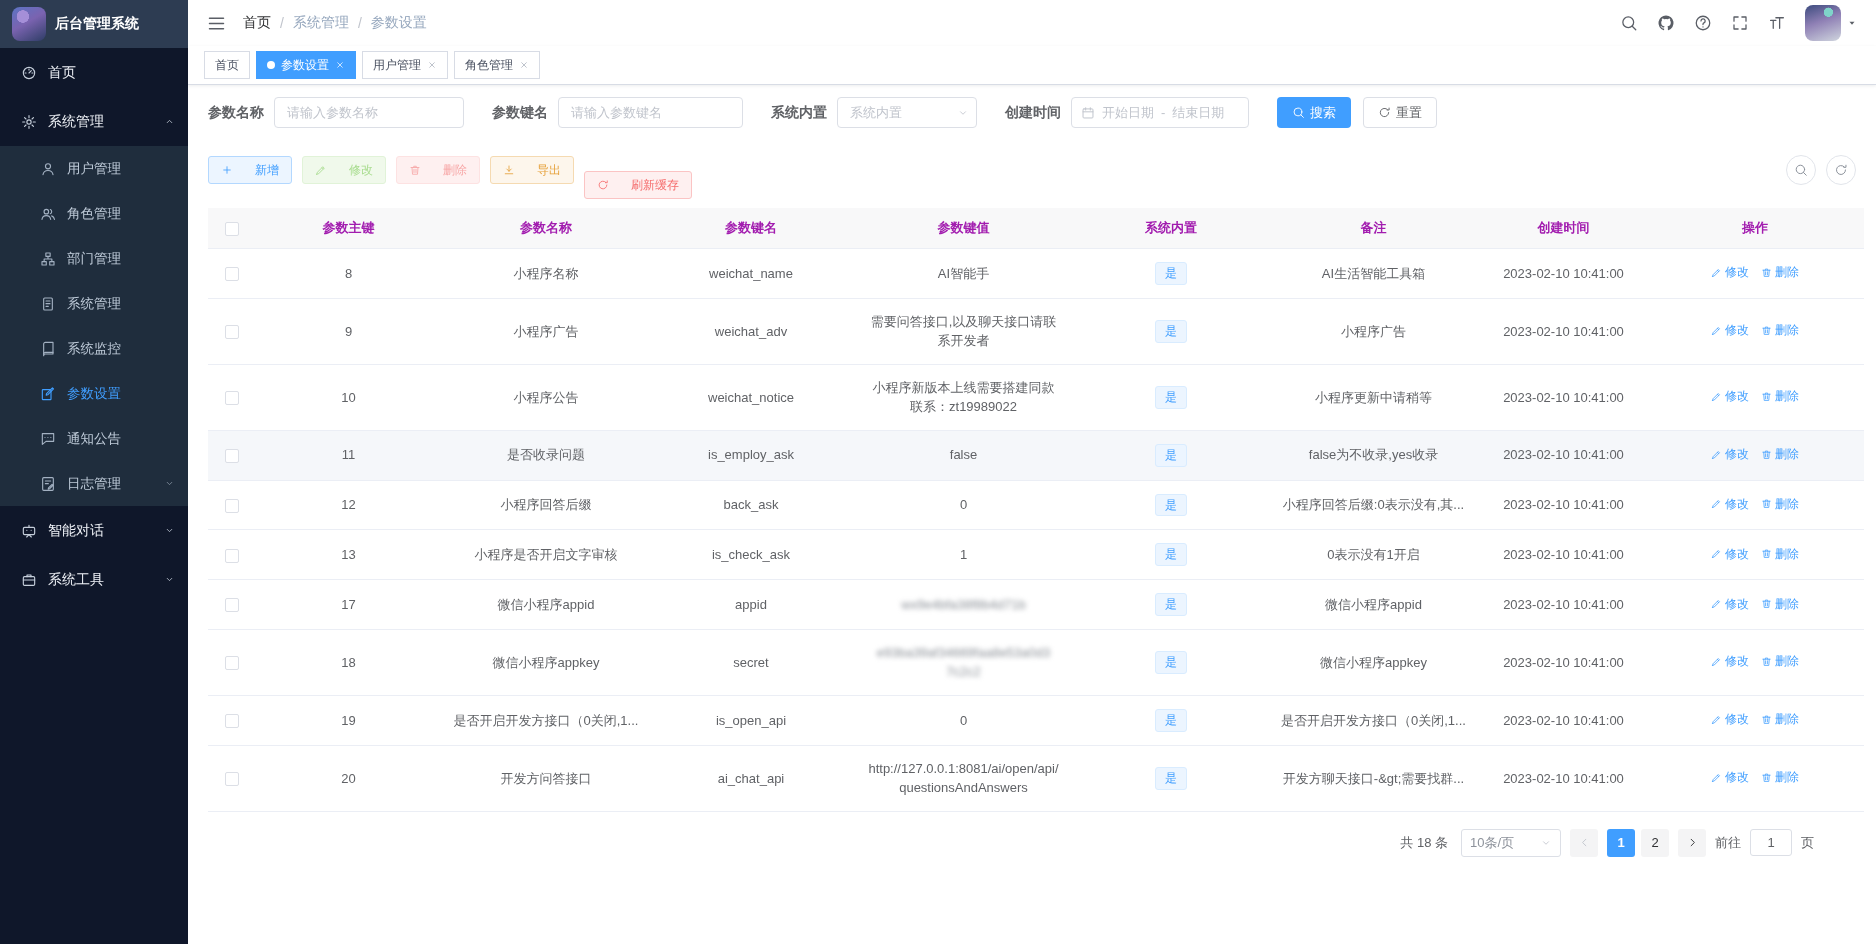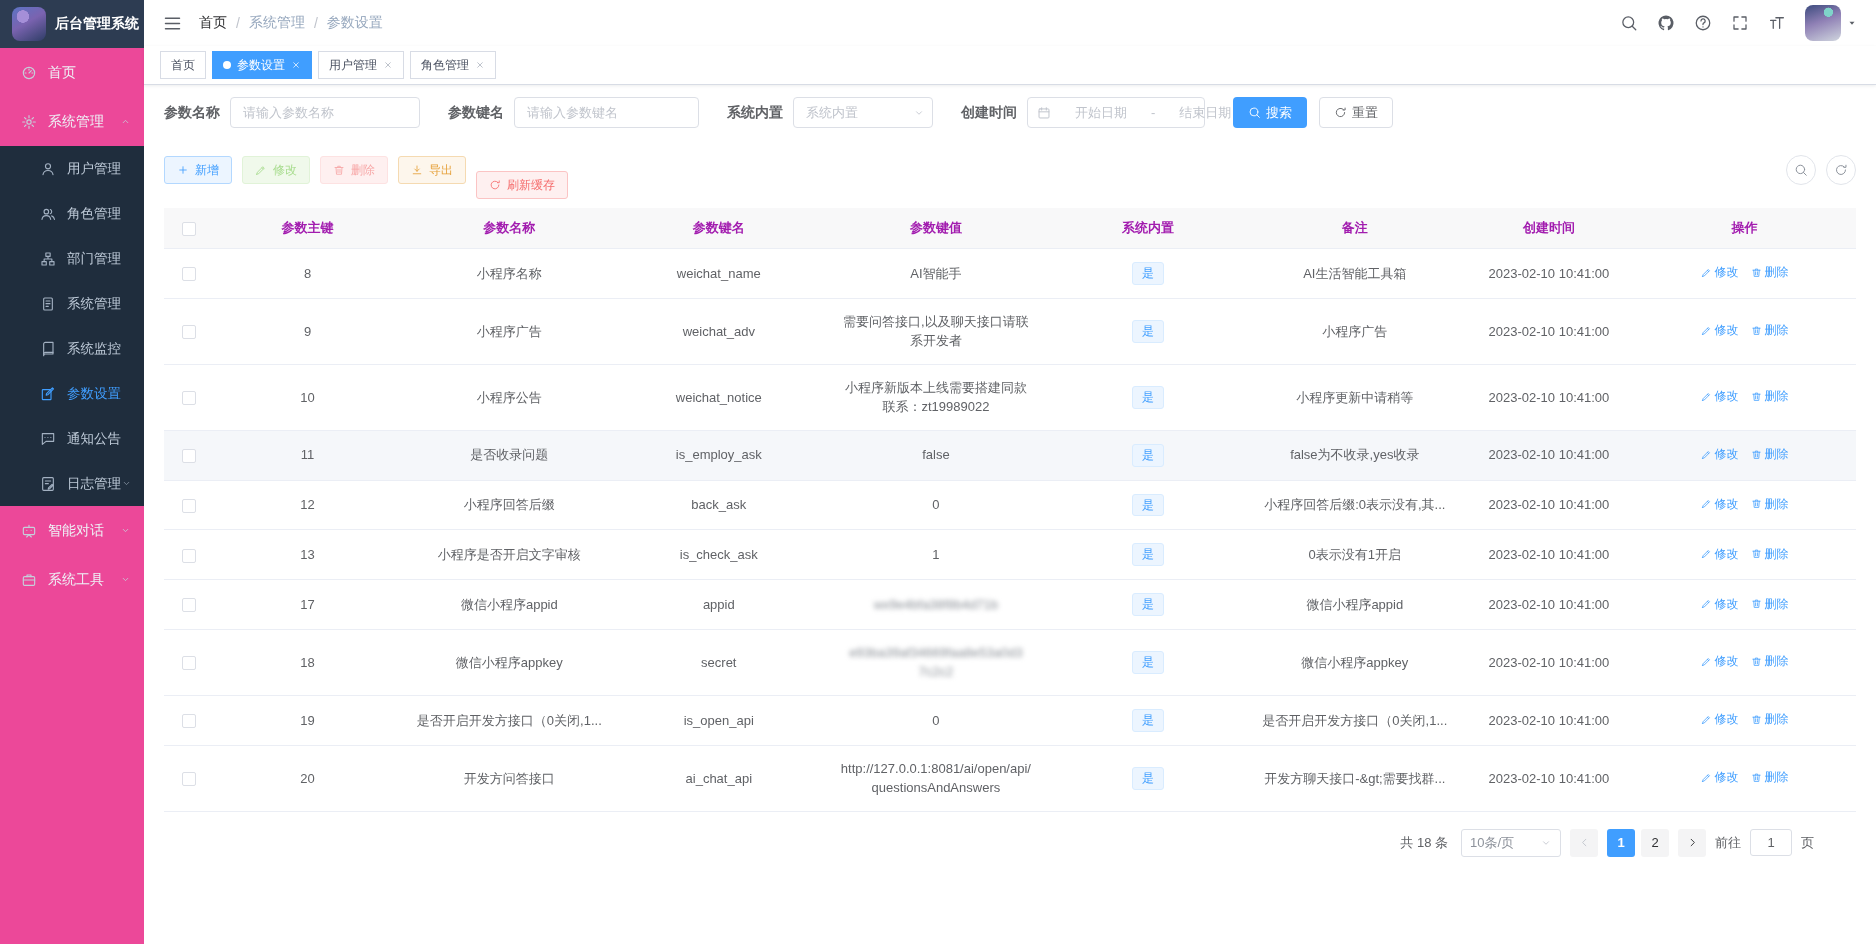--- a/index.html
+++ b/index.html
@@ -4,21 +4,21 @@
 <style>
   * { box-sizing: border-box; margin: 0; padding: 0; }
   html,body { width:1876px; height:944px; }
   body {
     font-family: "Liberation Sans", sans-serif;
     font-size: 14px; background:#fff; color:#606266; overflow:hidden;
   }
   .app { display:flex; width:100%; height:100%; }
 
   
-  .sidebar { width:144px; flex-shrink:0; background:#ec4899; color:#bfcbd9; overflow:hidden; }
+  .sidebar { width:188px; flex-shrink:0; background:#0f172a; color:#bfcbd9; overflow:hidden; }
   .logo { height:48px; display:flex; align-items:center; gap:9px; padding-left:12px; background:#2d3c52; }
   .logo-img { width:34px; height:34px; border-radius:8px; flex-shrink:0;
     background: radial-gradient(circle at 32% 28%, #a58fd8 0 18%, transparent 19%),
                 linear-gradient(150deg,#5d74c4 0%, #7a63b0 45%, #2e3d66 100%); }
   .logo-title { color:#fff; font-weight:bold; font-size:14px; white-space:nowrap; }
   .menu-item { display:flex; align-items:center; padding:0 13px 0 21px; cursor:pointer; white-space:nowrap; }
   .menu-item.top { height:49px; color:#eef1f6; font-size:14px; }
   .menu-item.sub { height:45px; background:#1f2d3d; padding-left:40px; color:#bfcbd9; font-size:13.5px; }
   .menu-item .ic { width:16px; height:16px; margin-right:11px; color:#a3b1c2; flex-shrink:0; }
   .menu-item.top .ic { color:#c6cfdb; }
@@ -64,33 +64,33 @@
   .f-input { height:31px; border:1px solid #dcdfe6; border-radius:4px; padding:0 12px;
     font-size:13px; color:#a16207; outline:none; font-family:inherit; }
   .f-input::placeholder { color:#c0c4cc; }
   .w190 { width:190px; } .w185 { width:185px; }
   .f-select { position:relative; width:140px; height:31px; border:1px solid #dcdfe6; border-radius:4px;
     display:flex; align-items:center; padding:0 24px 0 12px; cursor:pointer; background:#fff; }
   .f-select .ph, .f-date .ph { color:#c0c4cc; font-size:13px; white-space:nowrap; }
   .sel-chev { position:absolute; right:7px; top:9px; display:inline-flex; color:#c0c4cc; }
   .sel-chev .ic, .psel-chev .ic { width:12px; height:12px; }
   .f-date { width:178px; height:31px; border:1px solid #dcdfe6; border-radius:4px; background:#fff;
-    display:flex; align-items:center; gap:24px; padding:0 9px; cursor:pointer; font-size:13px; }
+    display:flex; align-items:center; gap:7px; padding:0 9px; cursor:pointer; font-size:13px; }
   .f-date .sep { color:#c0c4cc; }
   #cal-ic { display:inline-flex; color:#c0c4cc; } #cal-ic .ic { width:14px; height:14px; }
   .btn { display:inline-flex; align-items:center; gap:5px; height:31px; padding:0 14px; border-radius:4px;
     border:1px solid transparent; font-size:13px; cursor:pointer; font-family:inherit; }
   .btn .ic { width:13px; height:13px; }
   .btn-search { background:#409eff; color:#fff; margin-right:12px; }
   .btn-reset { background:#fff; border-color:#dcdfe6; color:#606266; }
   #search-ic,#reset-ic { display:inline-flex; }
 
   .toolbar { display:flex; align-items:center; margin-bottom:9px; }
   .toolbar-left { display:flex; align-items:center; }
-  .tbtn { display:inline-flex; align-items:center; gap:6px; height:28px; padding:0 12px; border-radius:3px;
+  .tbtn { display:inline-flex; align-items:center; gap:22px; height:28px; padding:0 12px; border-radius:3px;
     font-size:12px; border:1px solid; cursor:pointer; margin-right:10px; font-family:inherit; background:#fff; }
   .tbtn .ic { width:12px; height:12px; }
   .tbtn.primary { background:#ecf5ff; border-color:#b3d8ff; color:#409eff; }
   .tbtn.success { background:#f0f9eb; border-color:#e1f3d8; color:#a7dc8d; cursor:not-allowed; }
   .tbtn.danger  { background:#fef0f0; border-color:#fde2e2; color:#f7a7a7; cursor:not-allowed; }
   .tbtn.warning { background:#fdf6ec; border-color:#f5dab1; color:#e6a23c; }
   .tbtn.danger-plain { background:#fef0f0; border-color:#fbc4c4; color:#f56c6c;margin-top:30px; }
   .tool-right { margin-left:auto; display:flex; gap:10px; }
   .circle-btn { width:30px; height:30px; border-radius:50%; border:1px solid #e2e5eb; background:#fff;
     display:flex; align-items:center; justify-content:center; color:#8b919a; cursor:pointer; }

